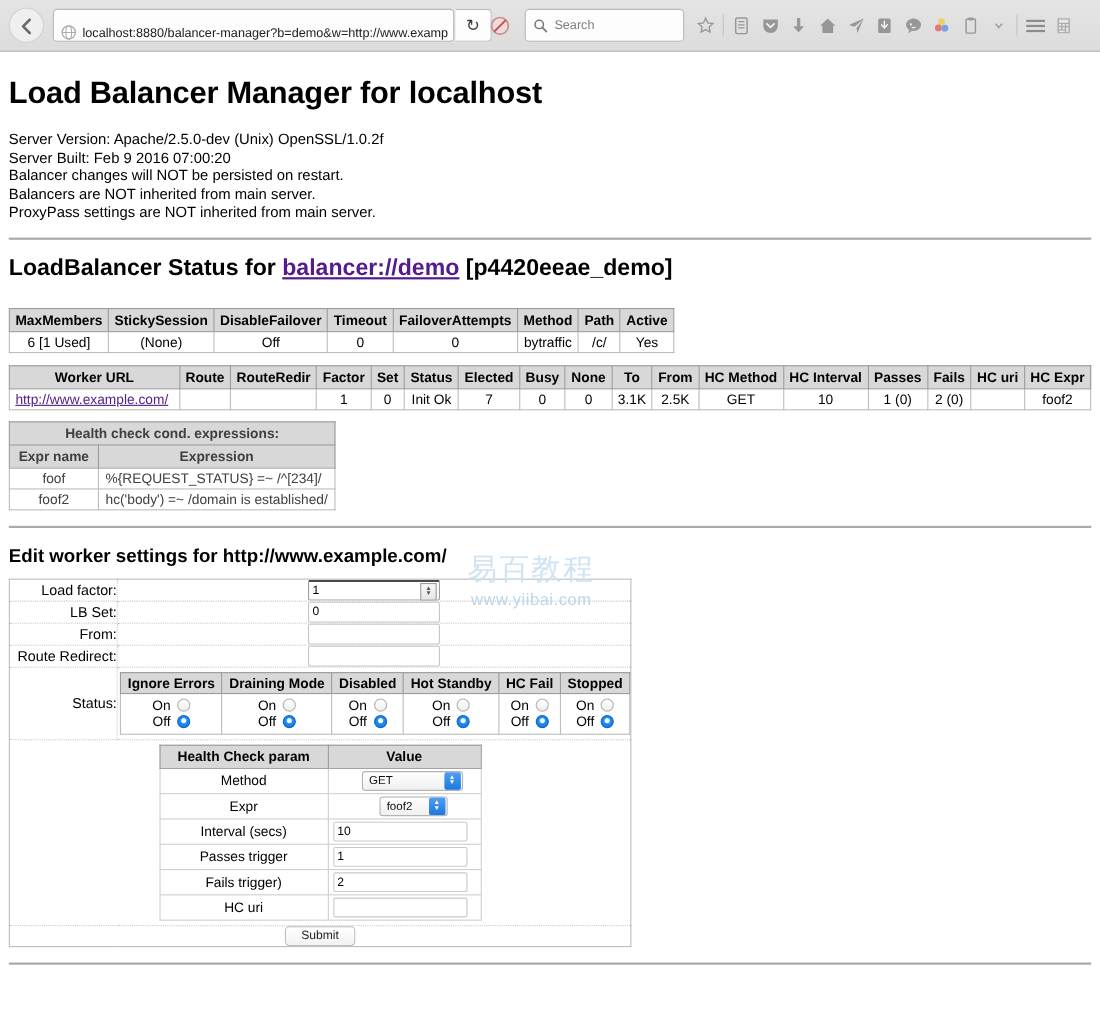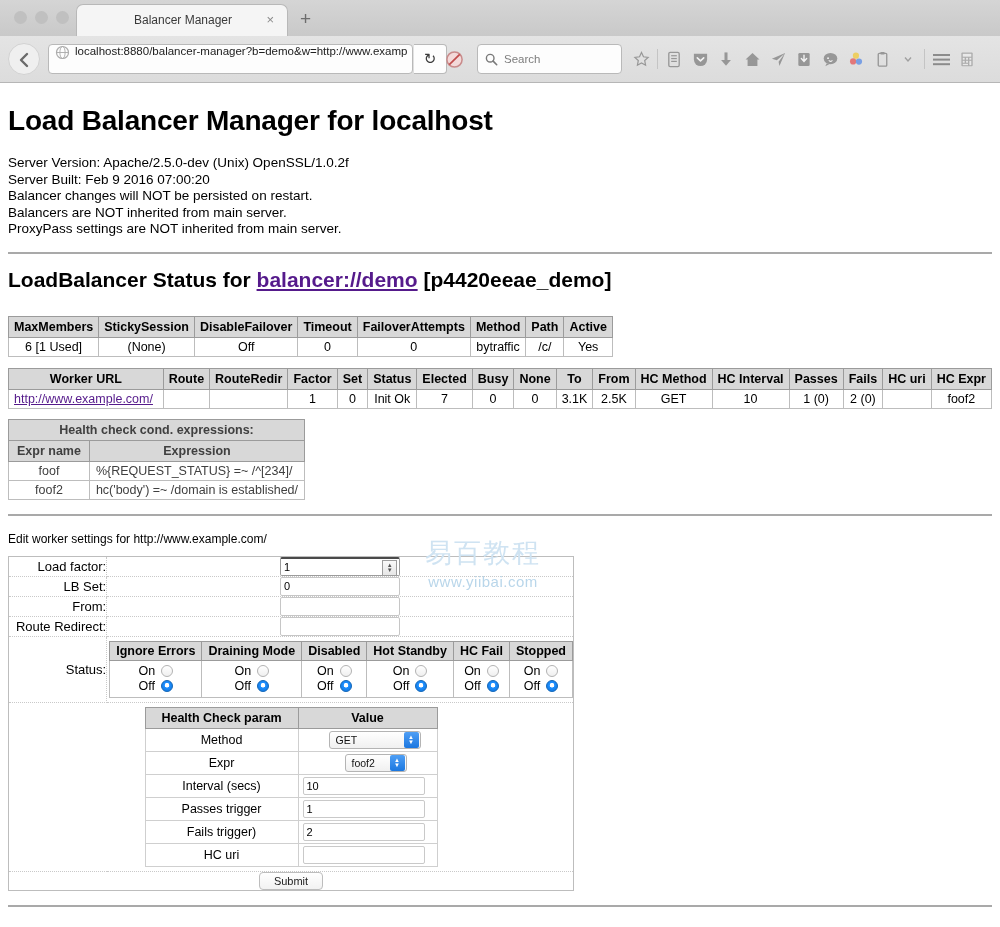--- a/index.html
+++ b/index.html
@@ -29,21 +29,21 @@
 
   .navbar{height:46px;background:linear-gradient(#e4e4e4,#dcdcdc);position:relative;border-bottom:1px solid #b6b6b6;}
   .navback{
     position:absolute;left:8px;top:7px;width:32px;height:32px;border-radius:50%;
     background:#efefef;border:1px solid #d2d2d2;box-sizing:border-box;
   }
   .navback svg{position:absolute;left:7px;top:7px;}
   .urlbar{
     position:absolute;left:48px;top:8px;width:365px;height:30px;
     background:#fdfdfd;border:1px solid #b9b9b9;border-radius:4px;box-sizing:border-box;
-    display:flex;align-items:flex-start;
+    display:flex;align-items:flex-end;
   }
   .globe{margin-left:6px;margin-right:5px;opacity:.55;flex:none;}
   .url-text{
     font-size:11.5px;color:#202020;white-space:nowrap;overflow:hidden;
     flex:1;
   }
   .reloadbox{
     position:absolute;left:414px;top:8px;width:33px;height:30px;
     background:#fdfdfd;border:1px solid #b9b9b9;border-left:none;
     border-radius:0 4px 4px 0;box-sizing:border-box;
@@ -65,21 +65,21 @@
   
   .page{padding:0 8px;position:relative;background:#fff;height:845px;}
   h1{
     font-size:28px;font-weight:bold;margin:22px 0 0 0;color:#000;
     letter-spacing:-.2px;
   }
   .sv{font-size:13.5px;color:#000;margin-top:18px;line-height:16.5px;}
   hr.rule{border:none;border-top:2px solid #a9a9a9;margin:14px 0 0 0;}
   h3{font-size:21px;font-weight:bold;margin:14px 0 24px 0;color:#000;}
   h3 a{color:#551a8b;}
-  h2.edit{font-size:12px;font-weight:normal;margin:16px 0 10px 0;color:#000;}
+  h2.edit{font-size:17px;font-weight:bold;margin:16px 0 10px 0;color:#000;}
 
   table.apache{border-collapse:collapse;font-size:12.5px;color:#000;}
   table.apache th{
     background:#d8d8d8;border:1px solid #9b9b9b;font-weight:bold;
     padding:3px 5px;text-align:center;white-space:nowrap;
   }
   table.apache td{
     border:1px solid #bdbdbd;padding:2px 5px;text-align:center;white-space:nowrap;background:#fff;
   }
   table.apache td.lft{text-align:left;}
@@ -161,32 +161,20 @@
   
   .wm{position:absolute;left:425px;top:430px;text-align:center;pointer-events:none;}
   .wm .cn{font-size:27px;color:#cfe3f2;letter-spacing:2px;font-family:"DejaVu Sans",sans-serif;}
   .wm .en{font-size:15px;color:#b9d6ea;margin-top:2px;letter-spacing:.5px;}
 </style>
 </head>
 <body>
 
 <div class="chrome">
 
-  <div class="titlebar">
-    <div class="traffic">
-      <div class="dot"></div>
-      <div class="dot"></div>
-      <div class="dot"></div>
-    </div>
-    <div class="tab">
-      <div class="tab-title">Balancer Manager</div>
-      <div class="tab-close">×</div>
-    </div>
-    <div class="newtab">+</div>
-  </div>
 
   <div class="navbar">
     <div class="navback">
       <svg width="18" height="18" viewBox="0 0 18 18">
         <path d="M11 3 L5 9 L11 15" stroke="#6a6a6a" stroke-width="2.4" fill="none" stroke-linecap="round" stroke-linejoin="round"></path>
       </svg>
     </div>
 
     <div class="urlbar">
       <svg class="globe" width="15" height="15" viewBox="0 0 16 16">

